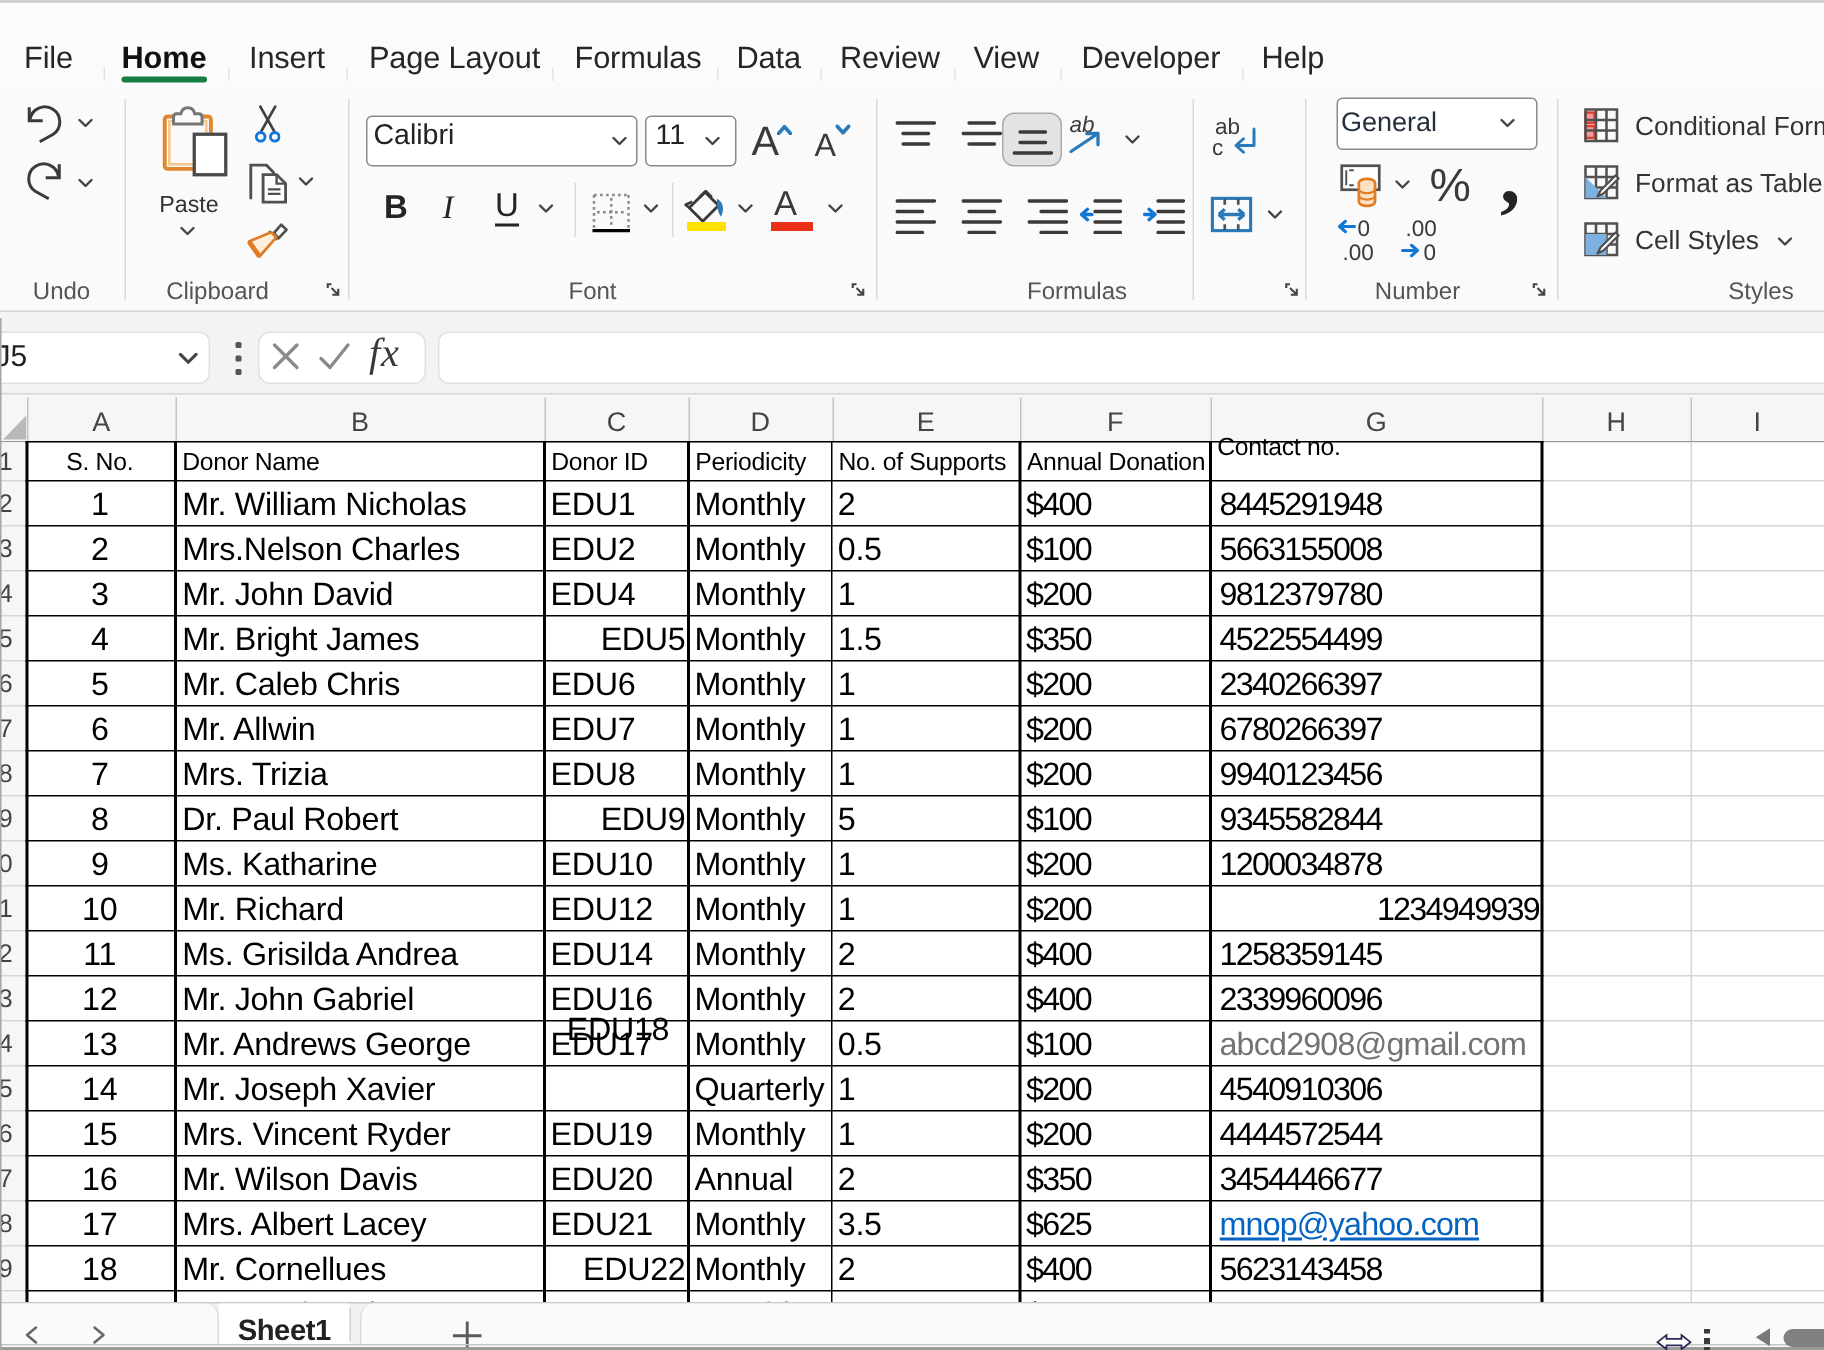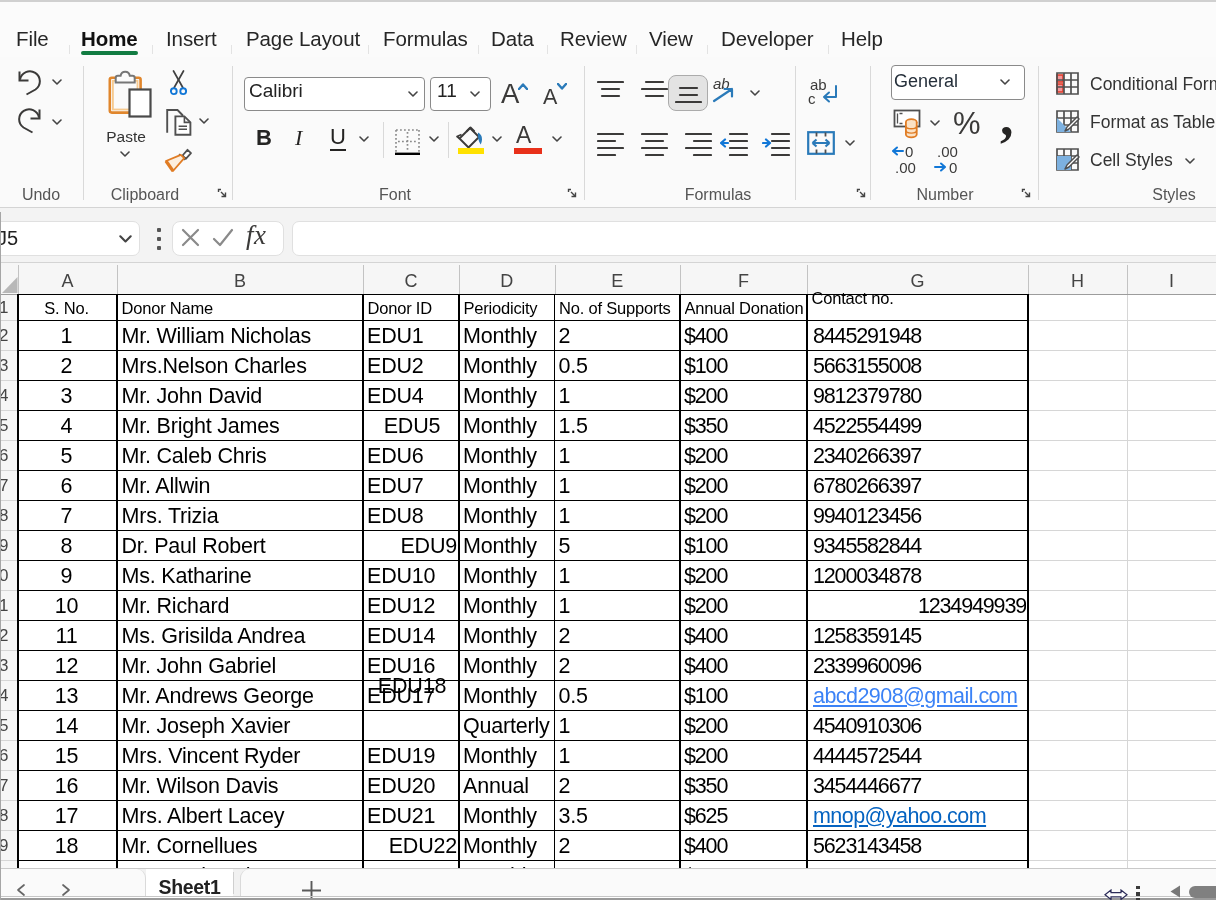--- a/index.html
+++ b/index.html
@@ -427,21 +427,21 @@
 <div class="cell num" style="left:813px;top:350.5px;width:213px;height:30.0px;line-height:30.0px;text-align:left">5663155008</div>
 <div class="cell" style="left:18px;top:380.5px;width:97px;height:30.0px;line-height:30.0px;text-align:center">3</div>
 <div class="cell" style="left:121.5px;top:380.5px;width:239.5px;height:30.0px;line-height:30.0px;text-align:left">Mr. John David</div>
 <div class="cell" style="left:367px;top:380.5px;width:90px;height:30.0px;line-height:30.0px;text-align:left">EDU4</div>
 <div class="cell" style="left:463px;top:380.5px;width:89.5px;height:30.0px;line-height:30.0px;text-align:left">Monthly</div>
 <div class="cell" style="left:558.5px;top:380.5px;width:119.5px;height:30.0px;line-height:30.0px;text-align:left">1</div>
 <div class="cell num" style="left:684px;top:380.5px;width:121px;height:30.0px;line-height:30.0px;text-align:left">$200</div>
 <div class="cell num" style="left:813px;top:380.5px;width:213px;height:30.0px;line-height:30.0px;text-align:left">9812379780</div>
 <div class="cell" style="left:18px;top:410.5px;width:97px;height:30.0px;line-height:30.0px;text-align:center">4</div>
 <div class="cell" style="left:121.5px;top:410.5px;width:239.5px;height:30.0px;line-height:30.0px;text-align:left">Mr. Bright James</div>
-<div class="cell" style="left:367px;top:410.5px;width:90px;height:30.0px;line-height:30.0px;text-align:center">EDU5</div>
+<div class="cell" style="left:367px;top:410.5px;width:90px;height:30.0px;line-height:30.0px;text-align:right">EDU5</div>
 <div class="cell" style="left:463px;top:410.5px;width:89.5px;height:30.0px;line-height:30.0px;text-align:left">Monthly</div>
 <div class="cell" style="left:558.5px;top:410.5px;width:119.5px;height:30.0px;line-height:30.0px;text-align:left">1.5</div>
 <div class="cell num" style="left:684px;top:410.5px;width:121px;height:30.0px;line-height:30.0px;text-align:left">$350</div>
 <div class="cell num" style="left:813px;top:410.5px;width:213px;height:30.0px;line-height:30.0px;text-align:left">4522554499</div>
 <div class="cell" style="left:18px;top:440.5px;width:97px;height:30.0px;line-height:30.0px;text-align:center">5</div>
 <div class="cell" style="left:121.5px;top:440.5px;width:239.5px;height:30.0px;line-height:30.0px;text-align:left">Mr. Caleb Chris</div>
 <div class="cell" style="left:367px;top:440.5px;width:90px;height:30.0px;line-height:30.0px;text-align:left">EDU6</div>
 <div class="cell" style="left:463px;top:440.5px;width:89.5px;height:30.0px;line-height:30.0px;text-align:left">Monthly</div>
 <div class="cell" style="left:558.5px;top:440.5px;width:119.5px;height:30.0px;line-height:30.0px;text-align:left">1</div>
 <div class="cell num" style="left:684px;top:440.5px;width:121px;height:30.0px;line-height:30.0px;text-align:left">$200</div>
@@ -494,21 +494,21 @@
 <div class="cell" style="left:463px;top:650.5px;width:89.5px;height:30.0px;line-height:30.0px;text-align:left">Monthly</div>
 <div class="cell" style="left:558.5px;top:650.5px;width:119.5px;height:30.0px;line-height:30.0px;text-align:left">2</div>
 <div class="cell num" style="left:684px;top:650.5px;width:121px;height:30.0px;line-height:30.0px;text-align:left">$400</div>
 <div class="cell num" style="left:813px;top:650.5px;width:213px;height:30.0px;line-height:30.0px;text-align:left">2339960096</div>
 <div class="cell" style="left:18px;top:680.5px;width:97px;height:30.0px;line-height:30.0px;text-align:center">13</div>
 <div class="cell" style="left:121.5px;top:680.5px;width:239.5px;height:30.0px;line-height:30.0px;text-align:left">Mr. Andrews George</div>
 <div class="cell" style="left:367px;top:680.5px;width:90px;height:30.0px;line-height:30.0px;text-align:left">EDU17</div>
 <div class="cell" style="left:463px;top:680.5px;width:89.5px;height:30.0px;line-height:30.0px;text-align:left">Monthly</div>
 <div class="cell" style="left:558.5px;top:680.5px;width:119.5px;height:30.0px;line-height:30.0px;text-align:left">0.5</div>
 <div class="cell num" style="left:684px;top:680.5px;width:121px;height:30.0px;line-height:30.0px;text-align:left">$100</div>
-<div class="cell" style="left:813px;top:680.5px;width:213px;height:30.0px;line-height:30.0px;text-align:left;letter-spacing:-0.55px"><span style="color:#3b82f6;text-decoration:underline">abcd2908@gmail.com</span></div>
+<div class="cell" style="left:813px;top:680.5px;width:213px;height:30.0px;line-height:30.0px;text-align:left;letter-spacing:-0.55px"><span style="color:#737373;">abcd2908@gmail.com</span></div>
 <div class="cell" style="left:18px;top:710.5px;width:97px;height:30.0px;line-height:30.0px;text-align:center">14</div>
 <div class="cell" style="left:121.5px;top:710.5px;width:239.5px;height:30.0px;line-height:30.0px;text-align:left">Mr. Joseph Xavier</div>
 <div class="cell" style="left:367px;top:671px;width:90px;height:30.0px;line-height:30.0px;text-align:center">EDU18</div>
 <div class="cell" style="left:463px;top:710.5px;width:89.5px;height:30.0px;line-height:30.0px;text-align:left">Quarterly</div>
 <div class="cell" style="left:558.5px;top:710.5px;width:119.5px;height:30.0px;line-height:30.0px;text-align:left">1</div>
 <div class="cell num" style="left:684px;top:710.5px;width:121px;height:30.0px;line-height:30.0px;text-align:left">$200</div>
 <div class="cell num" style="left:813px;top:710.5px;width:213px;height:30.0px;line-height:30.0px;text-align:left">4540910306</div>
 <div class="cell" style="left:18px;top:740.5px;width:97px;height:30.0px;line-height:30.0px;text-align:center">15</div>
 <div class="cell" style="left:121.5px;top:740.5px;width:239.5px;height:30.0px;line-height:30.0px;text-align:left">Mrs. Vincent Ryder</div>
 <div class="cell" style="left:367px;top:740.5px;width:90px;height:30.0px;line-height:30.0px;text-align:left">EDU19</div>

